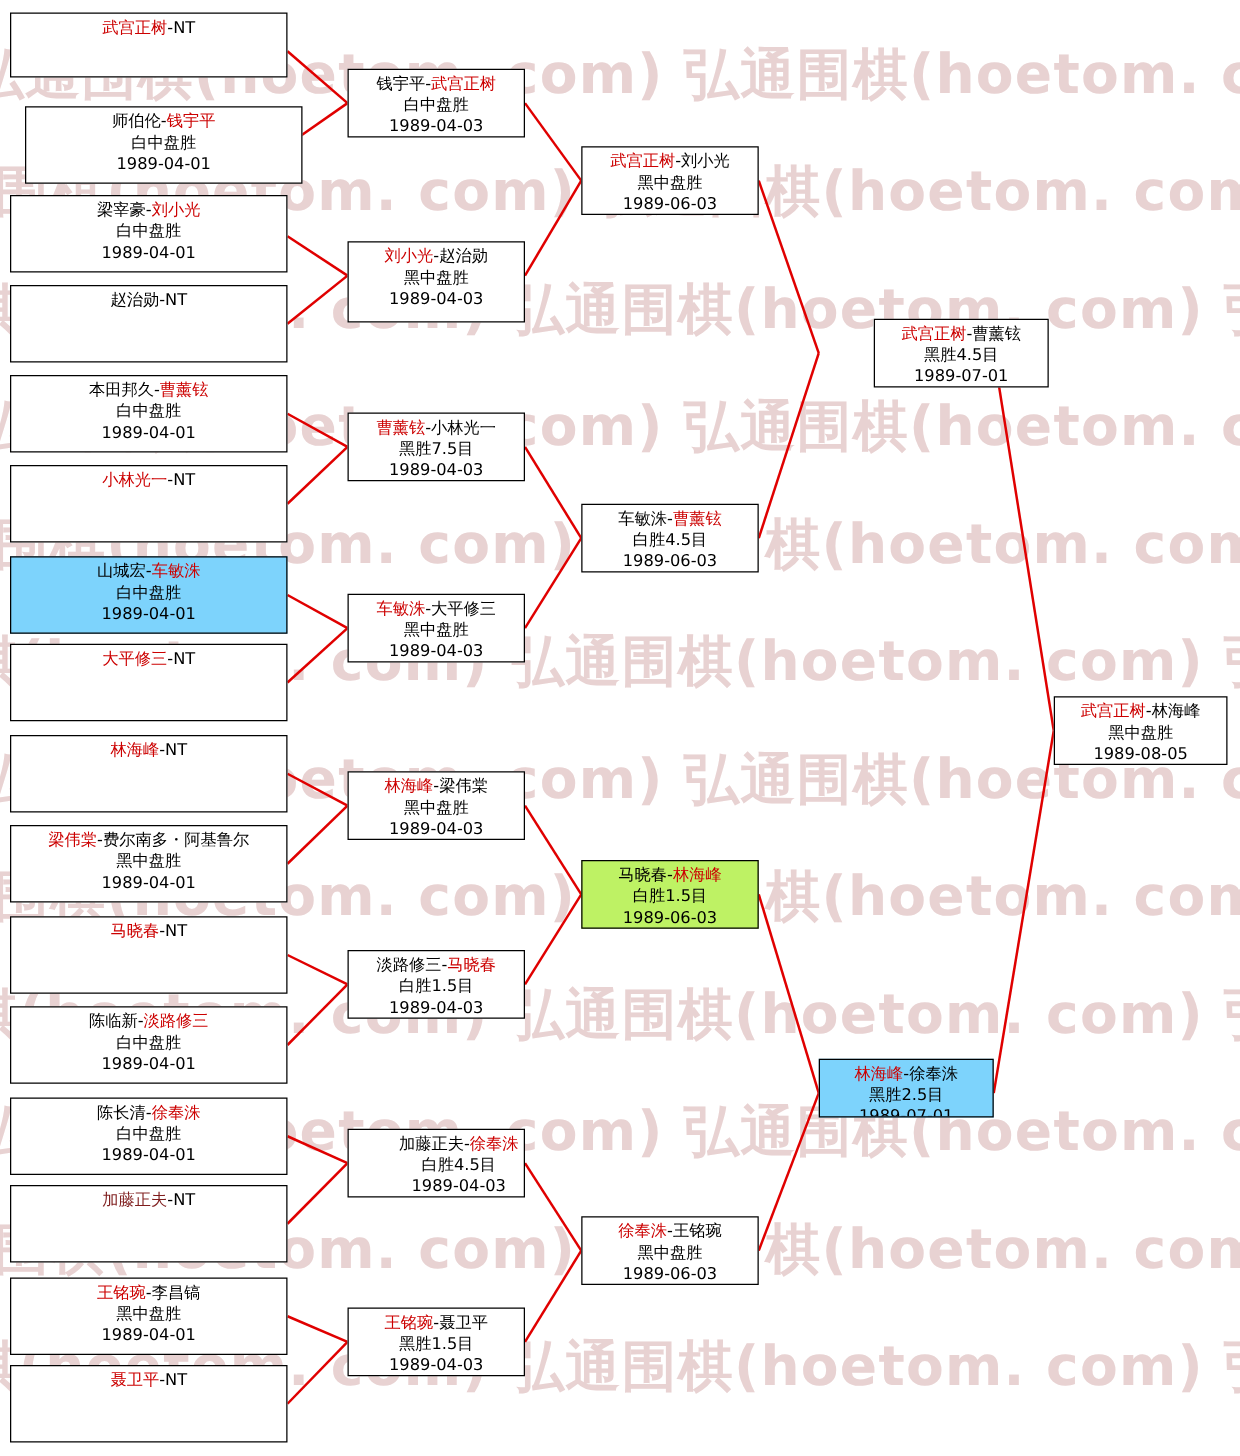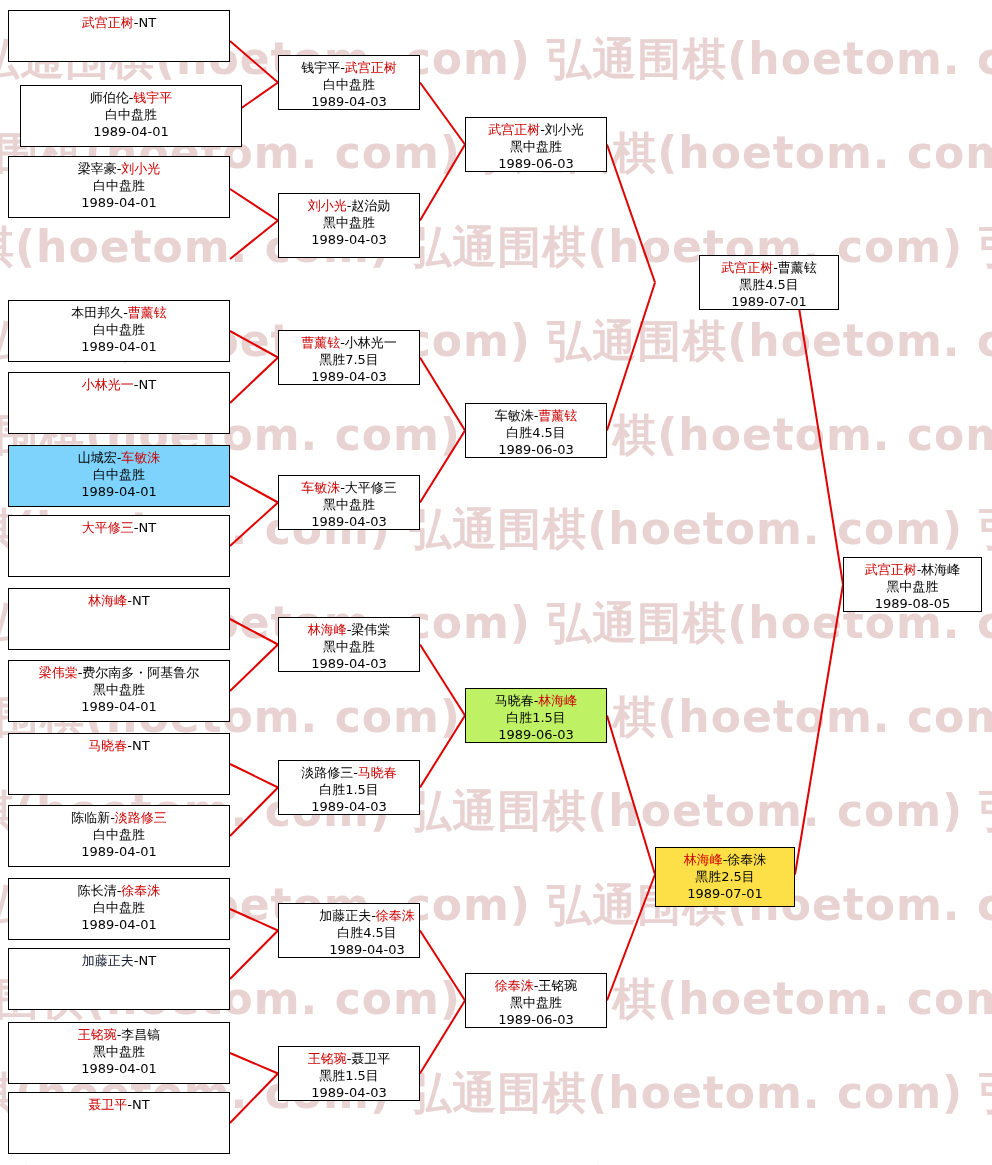--- a/index.html
+++ b/index.html
@@ -95,20 +95,23 @@
       <div class="box" style="left: 20px; top: 85px; width: 222px; height: 62px; border-color: rgb(0, 0, 0); background: rgb(255, 255, 255);">
         <div><span>师伯伦-</span><span class="winner" style="color: rgb(204, 0, 0);">钱宇平</span></div>
         <div>白中盘胜</div>
         <div>1989-04-01</div>
       </div>
       <div class="box" style="left: 8px; top: 156px; width: 222px; height: 62px; border-color: rgb(0, 0, 0); background: rgb(255, 255, 255);">
         <div><span>梁宰豪-</span><span class="winner" style="color: rgb(204, 0, 0);">刘小光</span></div>
         <div>白中盘胜</div>
         <div>1989-04-01</div>
       </div>
+      <div class="box" style="left: 8px; top: 228px; width: 222px; height: 62px; border-color: rgb(0, 0, 0); background: rgb(255, 255, 255);">
+        <div><span>赵治勋-NT</span></div>
+      </div>
       <div class="box" style="left: 8px; top: 300px; width: 222px; height: 62px; border-color: rgb(0, 0, 0); background: rgb(255, 255, 255);">
         <div><span>本田邦久-</span><span class="winner" style="color: rgb(204, 0, 0);">曹薰铉</span></div>
         <div>白中盘胜</div>
         <div>1989-04-01</div>
       </div>
       <div class="box" style="left: 8px; top: 372px; width: 222px; height: 62px; border-color: rgb(0, 0, 0); background: rgb(255, 255, 255);">
         <div><span class="winner" style="color: rgb(204, 0, 0);">小林光一</span><span>-NT</span></div>
       </div>
       <div class="box" style="left: 8px; top: 445px; width: 222px; height: 62px; border-color: rgb(0, 0, 0); background: #7dd3fc;">
         <div><span>山城宏-</span><span class="winner" style="color: rgb(204, 0, 0);">车敏洙</span></div>
@@ -133,21 +136,21 @@
         <div><span>陈临新-</span><span class="winner" style="color: rgb(204, 0, 0);">淡路修三</span></div>
         <div>白中盘胜</div>
         <div>1989-04-01</div>
       </div>
       <div class="box" style="left: 8px; top: 878px; width: 222px; height: 62px; border-color: rgb(0, 0, 0); background: rgb(255, 255, 255);">
         <div><span>陈长清-</span><span class="winner" style="color: rgb(204, 0, 0);">徐奉洙</span></div>
         <div>白中盘胜</div>
         <div>1989-04-01</div>
       </div>
       <div class="box" style="left: 8px; top: 948px; width: 222px; height: 62px; border-color: rgb(0, 0, 0); background: rgb(255, 255, 255);">
-        <div><span class="winner" style="color: #0f172a;">加藤正夫</span><span>-NT</span></div>
+        <div><span class="winner" style="color: #7f1d1d;">加藤正夫</span><span>-NT</span></div>
       </div>
       <div class="box" style="left: 8px; top: 1022px; width: 222px; height: 62px; border-color: rgb(0, 0, 0); background: rgb(255, 255, 255);">
         <div><span class="winner" style="color: rgb(204, 0, 0);">王铭琬</span><span>-李昌镐</span></div>
         <div>黑中盘胜</div>
         <div>1989-04-01</div>
       </div>
       <div class="box" style="left: 8px; top: 1092px; width: 222px; height: 62px; border-color: rgb(0, 0, 0); background: rgb(255, 255, 255);">
         <div><span class="winner" style="color: rgb(204, 0, 0);">聂卫平</span><span>-NT</span></div>
       </div>
       <div class="box" style="left: 278px; top: 55px; width: 142px; height: 55px; border-color: rgb(0, 0, 0); background: rgb(255, 255, 255);">
@@ -208,21 +211,21 @@
       <div class="box" style="left: 465px; top: 973px; width: 142px; height: 55px; border-color: rgb(0, 0, 0); background: rgb(255, 255, 255);">
         <div><span class="winner" style="color: rgb(204, 0, 0);">徐奉洙</span><span>-王铭琬</span></div>
         <div>黑中盘胜</div>
         <div>1989-06-03</div>
       </div>
       <div class="box" style="left: 655px; top: 255px; width: 140px; height: 55px; border-color: rgb(0, 0, 0); background: rgb(255, 255, 255); margin-left: 44px;">
         <div><span class="winner" style="color: rgb(204, 0, 0);">武宫正树</span><span>-曹薰铉</span></div>
         <div>黑胜4.5目</div>
         <div>1989-07-01</div>
       </div>
-      <div class="box" style="left: 655px; top: 847px; width: 140px; height: 60px; border-color: rgb(0, 0, 0); background: #fde047;">
+      <div class="box" style="left: 655px; top: 847px; width: 140px; height: 47px; border-color: rgb(0, 0, 0); background: #7dd3fc;">
         <div><span class="winner" style="color: rgb(204, 0, 0);">林海峰</span><span>-徐奉洙</span></div>
         <div>黑胜2.5目</div>
         <div>1989-07-01</div>
       </div>
       <div class="box" style="left: 843px; top: 557px; width: 139px; height: 55px; border-color: rgb(0, 0, 0); background: rgb(255, 255, 255);">
         <div><span class="winner" style="color: rgb(204, 0, 0);">武宫正树</span><span>-林海峰</span></div>
         <div>黑中盘胜</div>
         <div>1989-08-05</div>
       </div>
     </div>

